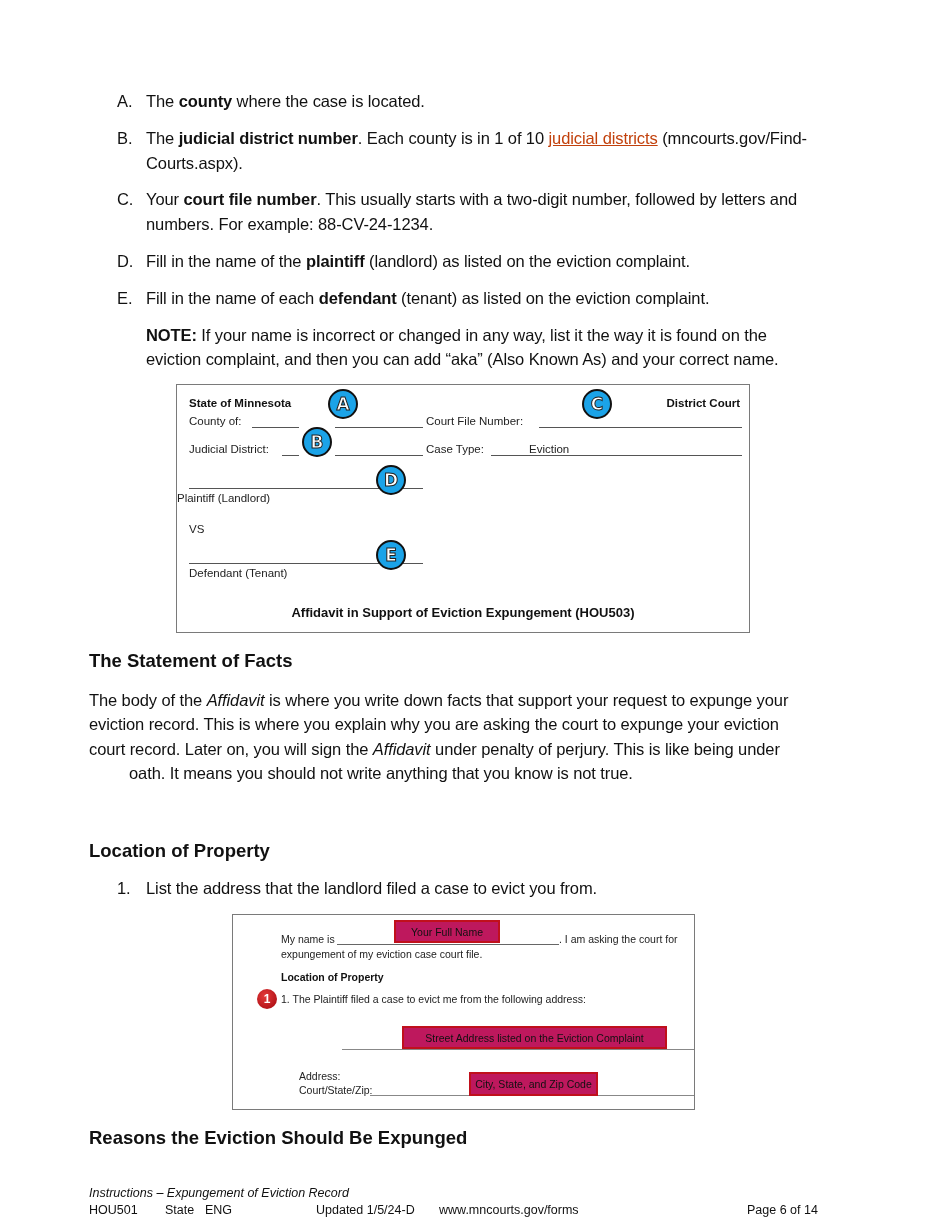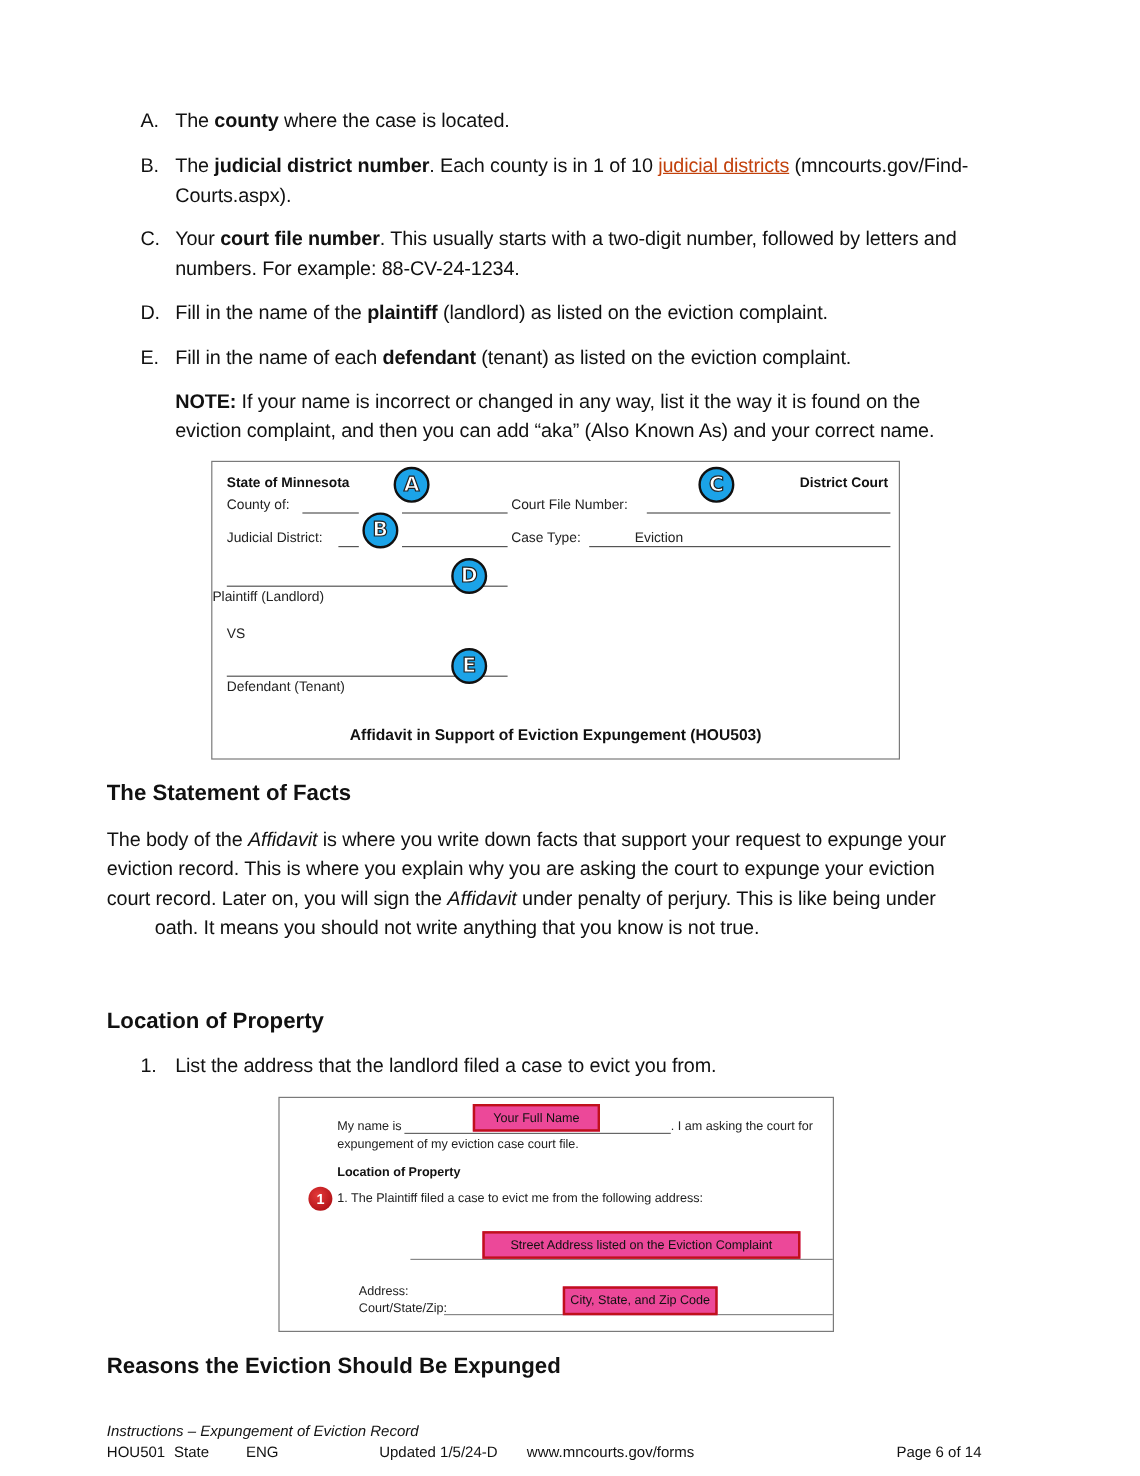--- a/index.html
+++ b/index.html
@@ -13,21 +13,21 @@
 
   .fig1 { position: absolute; left: 176px; top: 384px; width: 574px; height: 249px; border: 1px solid #7a7a7a; box-sizing: border-box; }
   .f1 { position: absolute; font-size: 11.5px; line-height: 14px; color: #222; white-space: nowrap; }
   .f1b { font-weight: bold; color: #111; }
   .uline { position: absolute; height: 0; border-bottom: 1px solid #555; }
   .badge { position: absolute; width: 30px; height: 30px; border-radius: 50%; background: #1ba3e8; border: 2px solid #111; box-sizing: border-box; display: flex; align-items: center; justify-content: center; color: #fff; font-weight: bold; font-size: 17px; -webkit-text-stroke: 1px #222; font-family: "DejaVu Sans", sans-serif; }
   .aff-title { position: absolute; left: 0; width: 100%; text-align: center; top: 220px; font-size: 13px; font-weight: bold; }
 
   .fig2 { position: absolute; left: 232px; top: 914px; width: 463px; height: 196px; border-left: 1px solid #7a7a7a; border-top: 1px solid #7a7a7a; border-bottom: 1px solid #7a7a7a; border-right: 1px solid #7a7a7a; box-sizing: border-box; }
   .f2 { position: absolute; font-size: 10.5px; line-height: 13px; color: #222; white-space: nowrap; }
-  .redbox { position: absolute; border: 2px solid #c0101c; background: #ec4899; box-sizing: border-box; font-size: 10.5px; display: flex; align-items: center; justify-content: center; color: #111; white-space: nowrap; }
+  .redbox { position: absolute; border: 2px solid #c0101c; background: #be185d; box-sizing: border-box; font-size: 10.5px; display: flex; align-items: center; justify-content: center; color: #111; white-space: nowrap; }
   .num-badge { position: absolute; width: 20px; height: 20px; border-radius: 50%; background: radial-gradient(circle at 40% 35%, #e43a3a, #a3060d); color: #fff; font-weight: bold; font-size: 12px; display: flex; align-items: center; justify-content: center; }
 
   .footer { position: absolute; font-size: 12.5px; line-height: 16px; color: #111; white-space: nowrap; }
 </style>
 </head>
 <body>
 
 <div class="page">
 
   <div class="txt" style="left:117px; top:89px;">A.</div>
@@ -110,18 +110,18 @@
 
     <div class="f2" style="left:66px; top:169px;">Court/State/Zip:</div>
     <div class="uline" style="left:137px; top:180px; width:324px; border-color:#888;"></div>
     <div class="redbox" style="left:236px; top:157px; width:129px; height:24px;">City, State, and Zip Code</div>
   </div>
 
   <h2 style="left:89px; top:1126px;">Reasons the Eviction Should Be Expunged</h2>
 
   <div class="footer" style="left:89px; top:1185px; font-style:italic;">Instructions – Expungement of Eviction Record</div>
   <div class="footer" style="left:89px; top:1202px;">HOU501</div>
-  <div class="footer" style="left:145px; top:1202px;">State</div>
+  <div class="footer" style="left:165px; top:1202px;">State</div>
   <div class="footer" style="left:205px; top:1202px;">ENG</div>
   <div class="footer" style="left:316px; top:1202px;">Updated 1/5/24-D</div>
   <div class="footer" style="left:439px; top:1202px;">www.mncourts.gov/forms</div>
   <div class="footer" style="left:747px; top:1202px;">Page 6 of 14</div>
 </div>
 
 </body></html>

